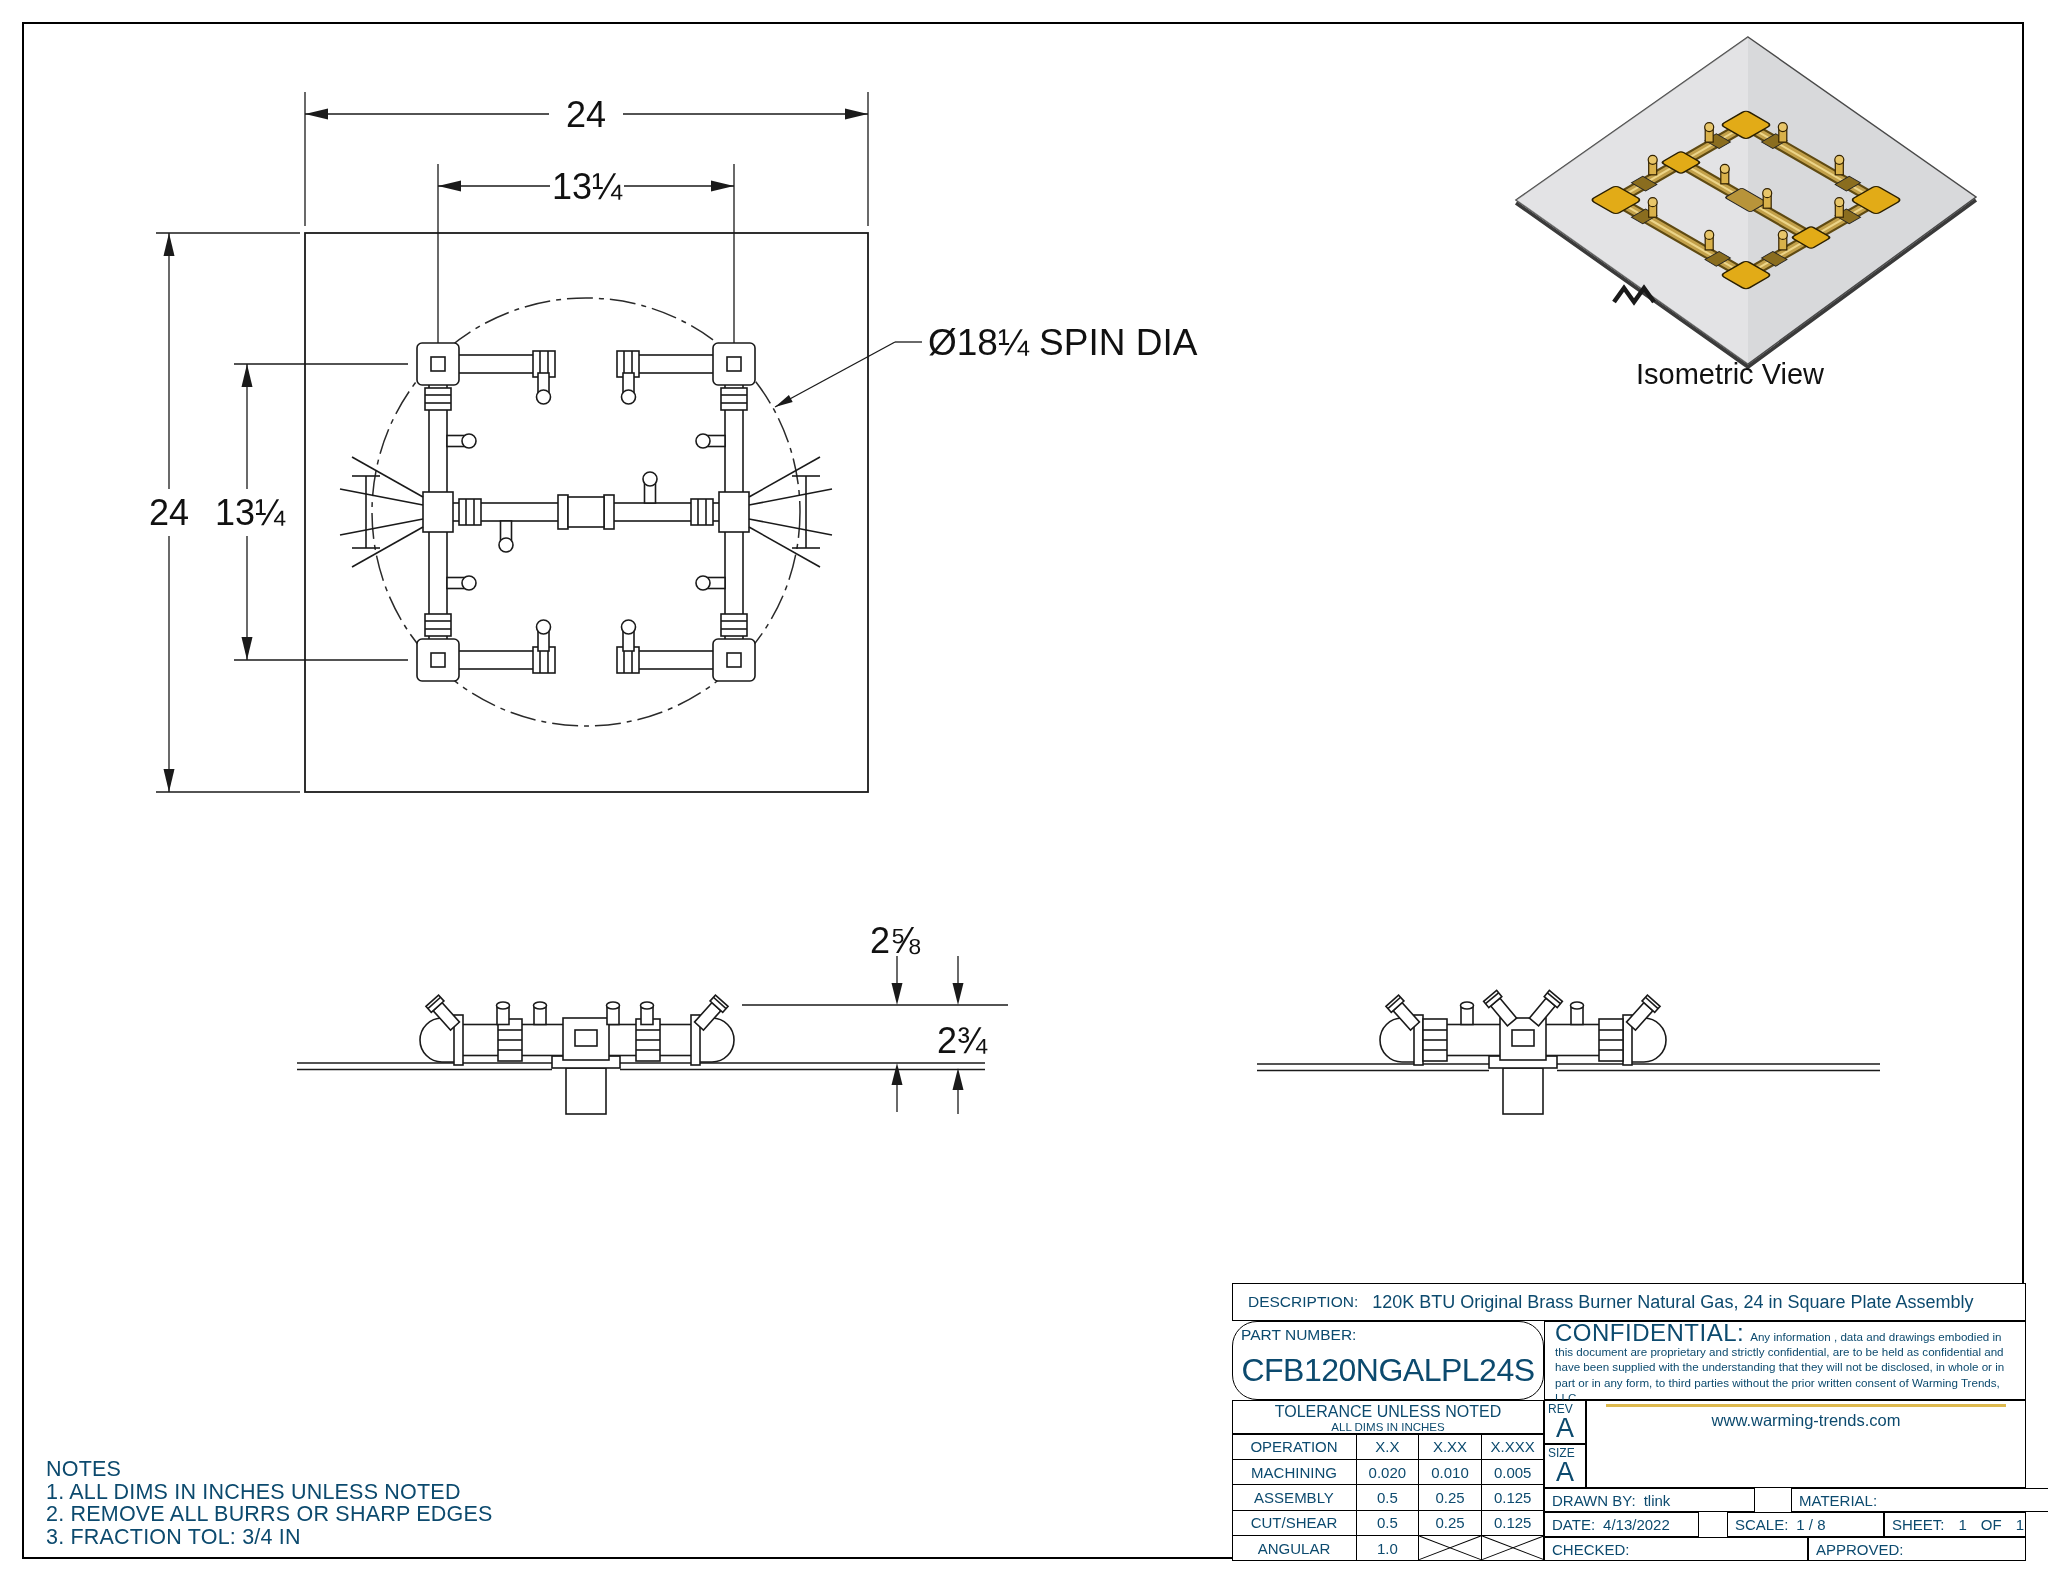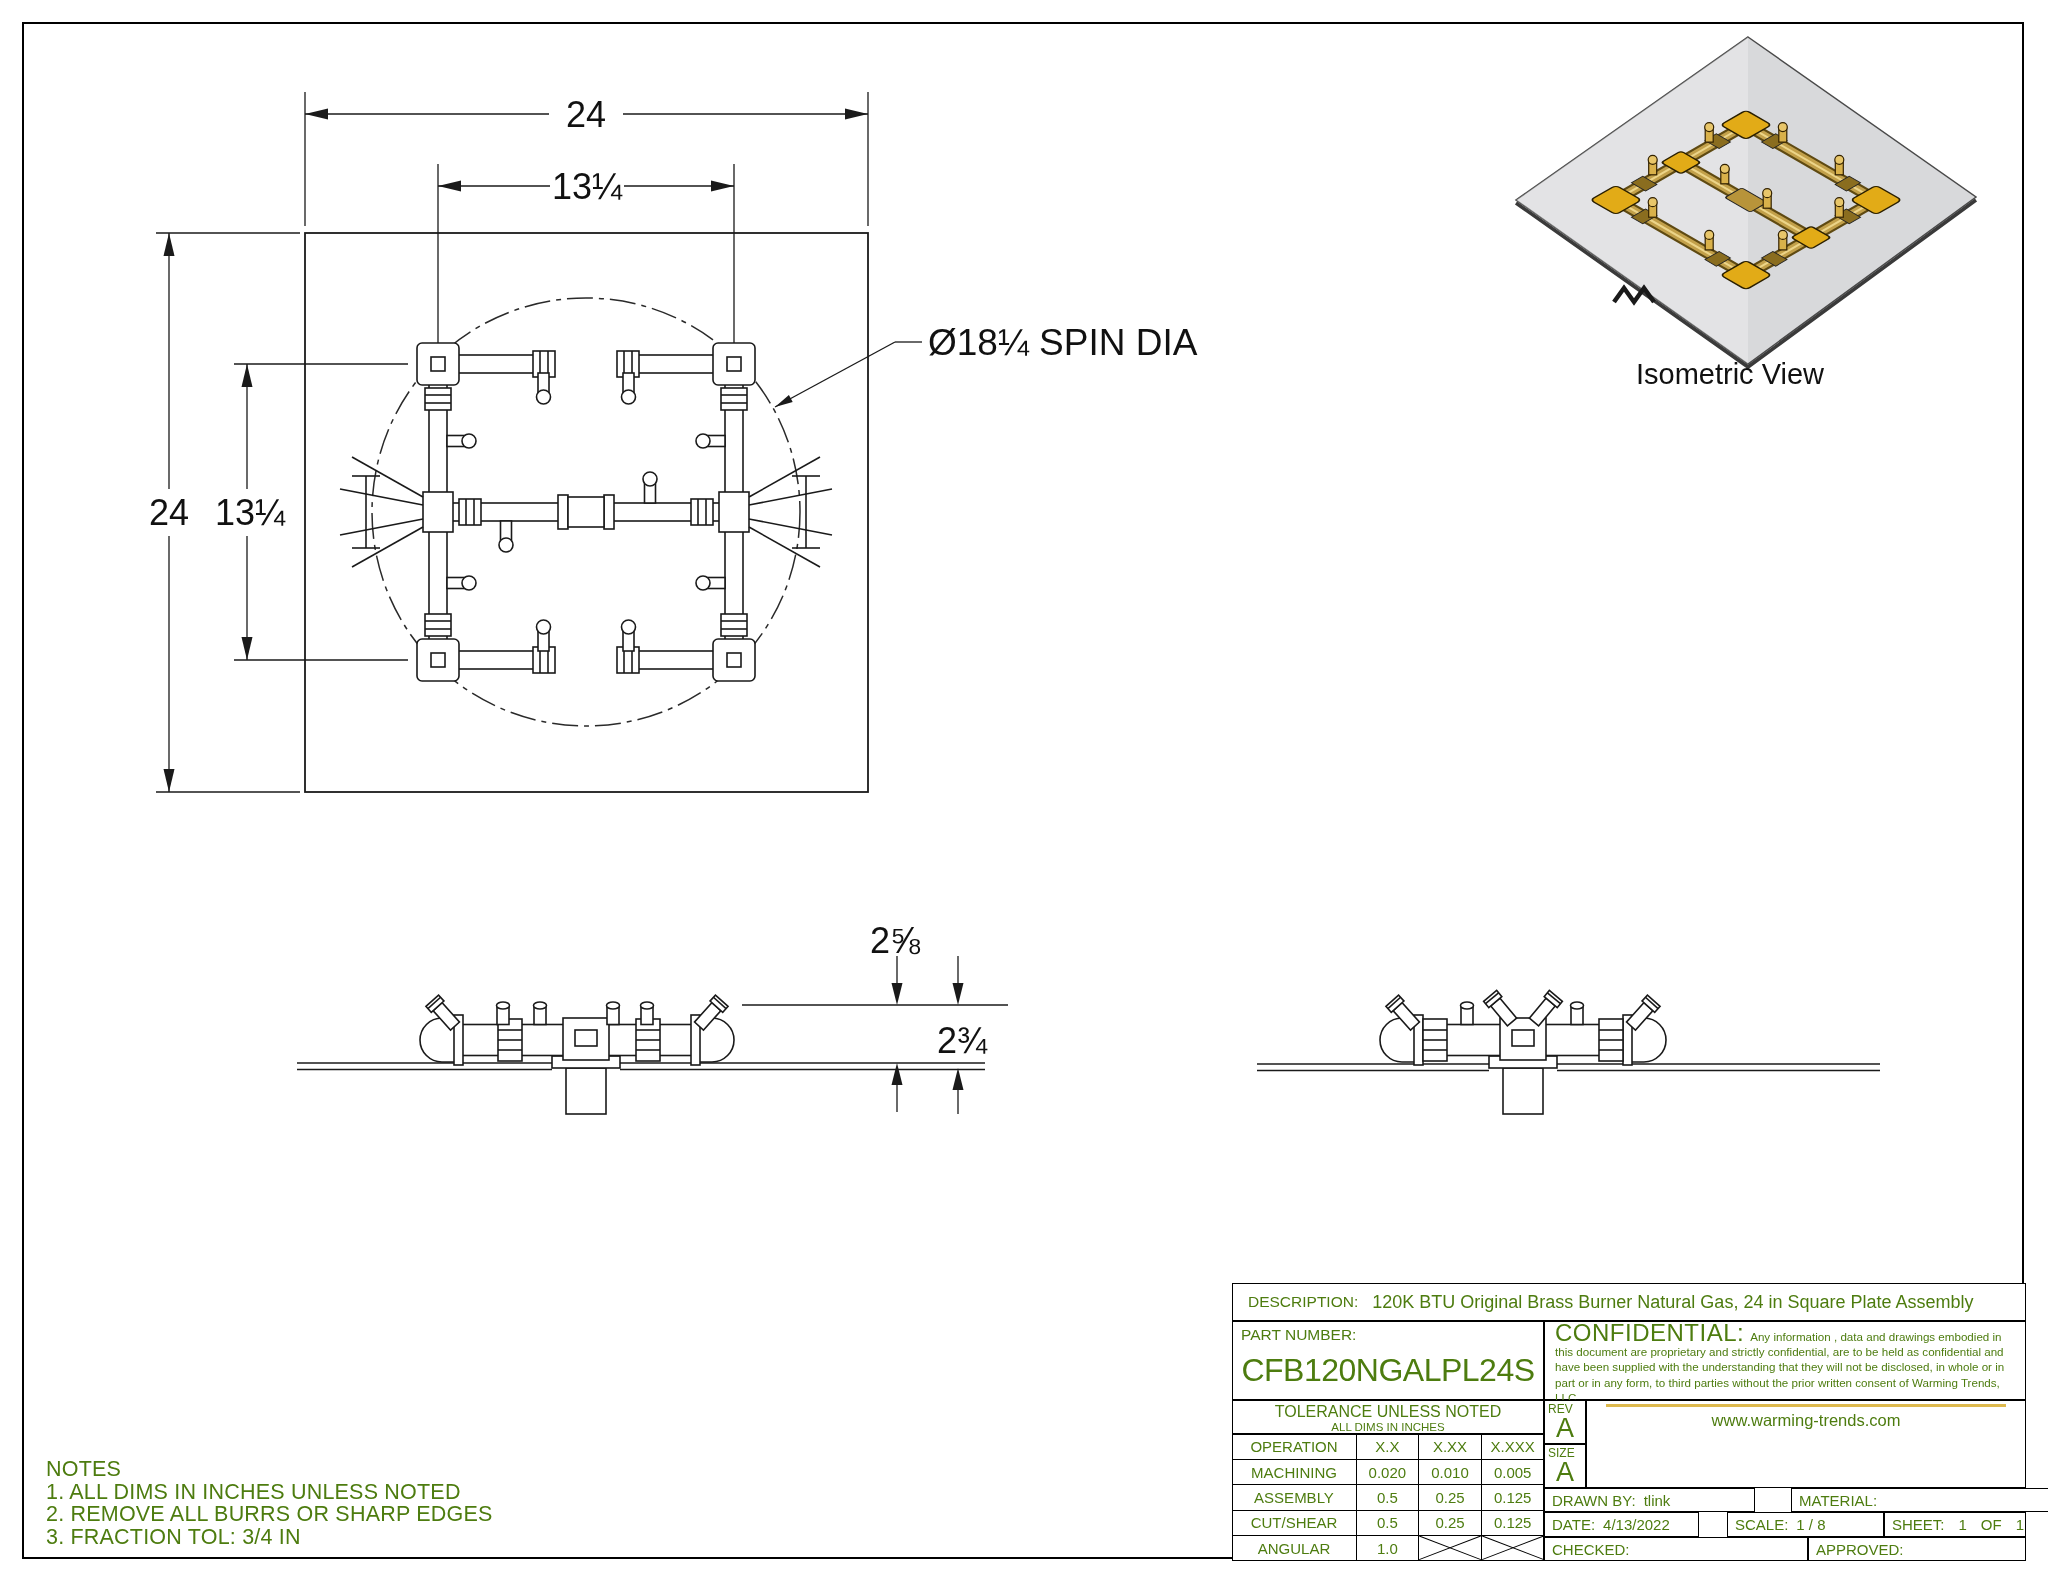--- a/index.html
+++ b/index.html
@@ -1,36 +1,36 @@
 <!DOCTYPE html>
 <html><head>
 <meta charset="utf-8">
 <style>
   html,body{margin:0;padding:0;background:#888;}
   .sheet{position:relative;width:2048px;height:1583px;background:#fff;
-         font-family:"Liberation Sans",sans-serif;color:#4d7c0f;overflow:hidden;}
+         font-family:"Liberation Sans",sans-serif;color:#0c4a6e;overflow:hidden;}
   .border-rect{position:absolute;left:22px;top:22px;width:2002px;height:1537px;
                border:2px solid #000;box-sizing:border-box;}
   .abs{position:absolute;}
   svg.art{position:absolute;left:0;top:0;}
   svg.art .ln{stroke:#1a1a1a;stroke-width:1.6;fill:#fff;}
   svg.art .thin{stroke:#1a1a1a;stroke-width:1.3;fill:none;}
   svg.art .arrow{fill:#1a1a1a;stroke:none;}
   svg.art text{font-family:"Liberation Sans",sans-serif;fill:#111;}
 
   
   .notes{left:46px;top:1458px;font-size:21.5px;line-height:22.5px;letter-spacing:.2px;}
 
   
   .tblock{left:1232px;top:1283px;width:794px;height:278px;box-sizing:border-box;}
   .cell{position:absolute;border:1.6px solid #000;box-sizing:border-box;background:#fff;}
   .lbl{font-size:15.5px;}
   .desc-cell{left:0;top:0;width:794px;height:38px;display:flex;align-items:center;padding-left:15px;}
   .desc-val{font-size:18px;margin-left:14px;}
-  .part-cell{left:0;top:38px;width:312px;height:79px;}
+  .part-cell{left:0;top:38px;width:312px;height:79px;border-radius:25px;}
   .part-lbl{position:absolute;left:8px;top:4px;}
   .part-num{position:absolute;left:0;right:0;top:30px;text-align:center;font-size:32px;letter-spacing:-.5px;}
   .conf-cell{left:312px;top:38px;width:482px;height:79px;padding:3px 10px;line-height:15.2px;font-size:11.6px;}
   .conf-lbl{font-size:24px;letter-spacing:.5px;margin-right:6px;}
   .tol-title{left:0;top:117px;width:312px;height:34px;text-align:center;}
   .tol-title .t1{font-size:16px;margin-top:2px;}
   .tol-title .t2{font-size:11.5px;}
   .tol-table{position:absolute;left:0;top:151px;width:312px;height:127px;display:grid;
              grid-template-columns:124px 62.7px 62.7px 62.6px;grid-auto-rows:25.4px;}
   .tol-table>div{border:1px solid #000;margin:-0.5px;display:flex;align-items:center;

